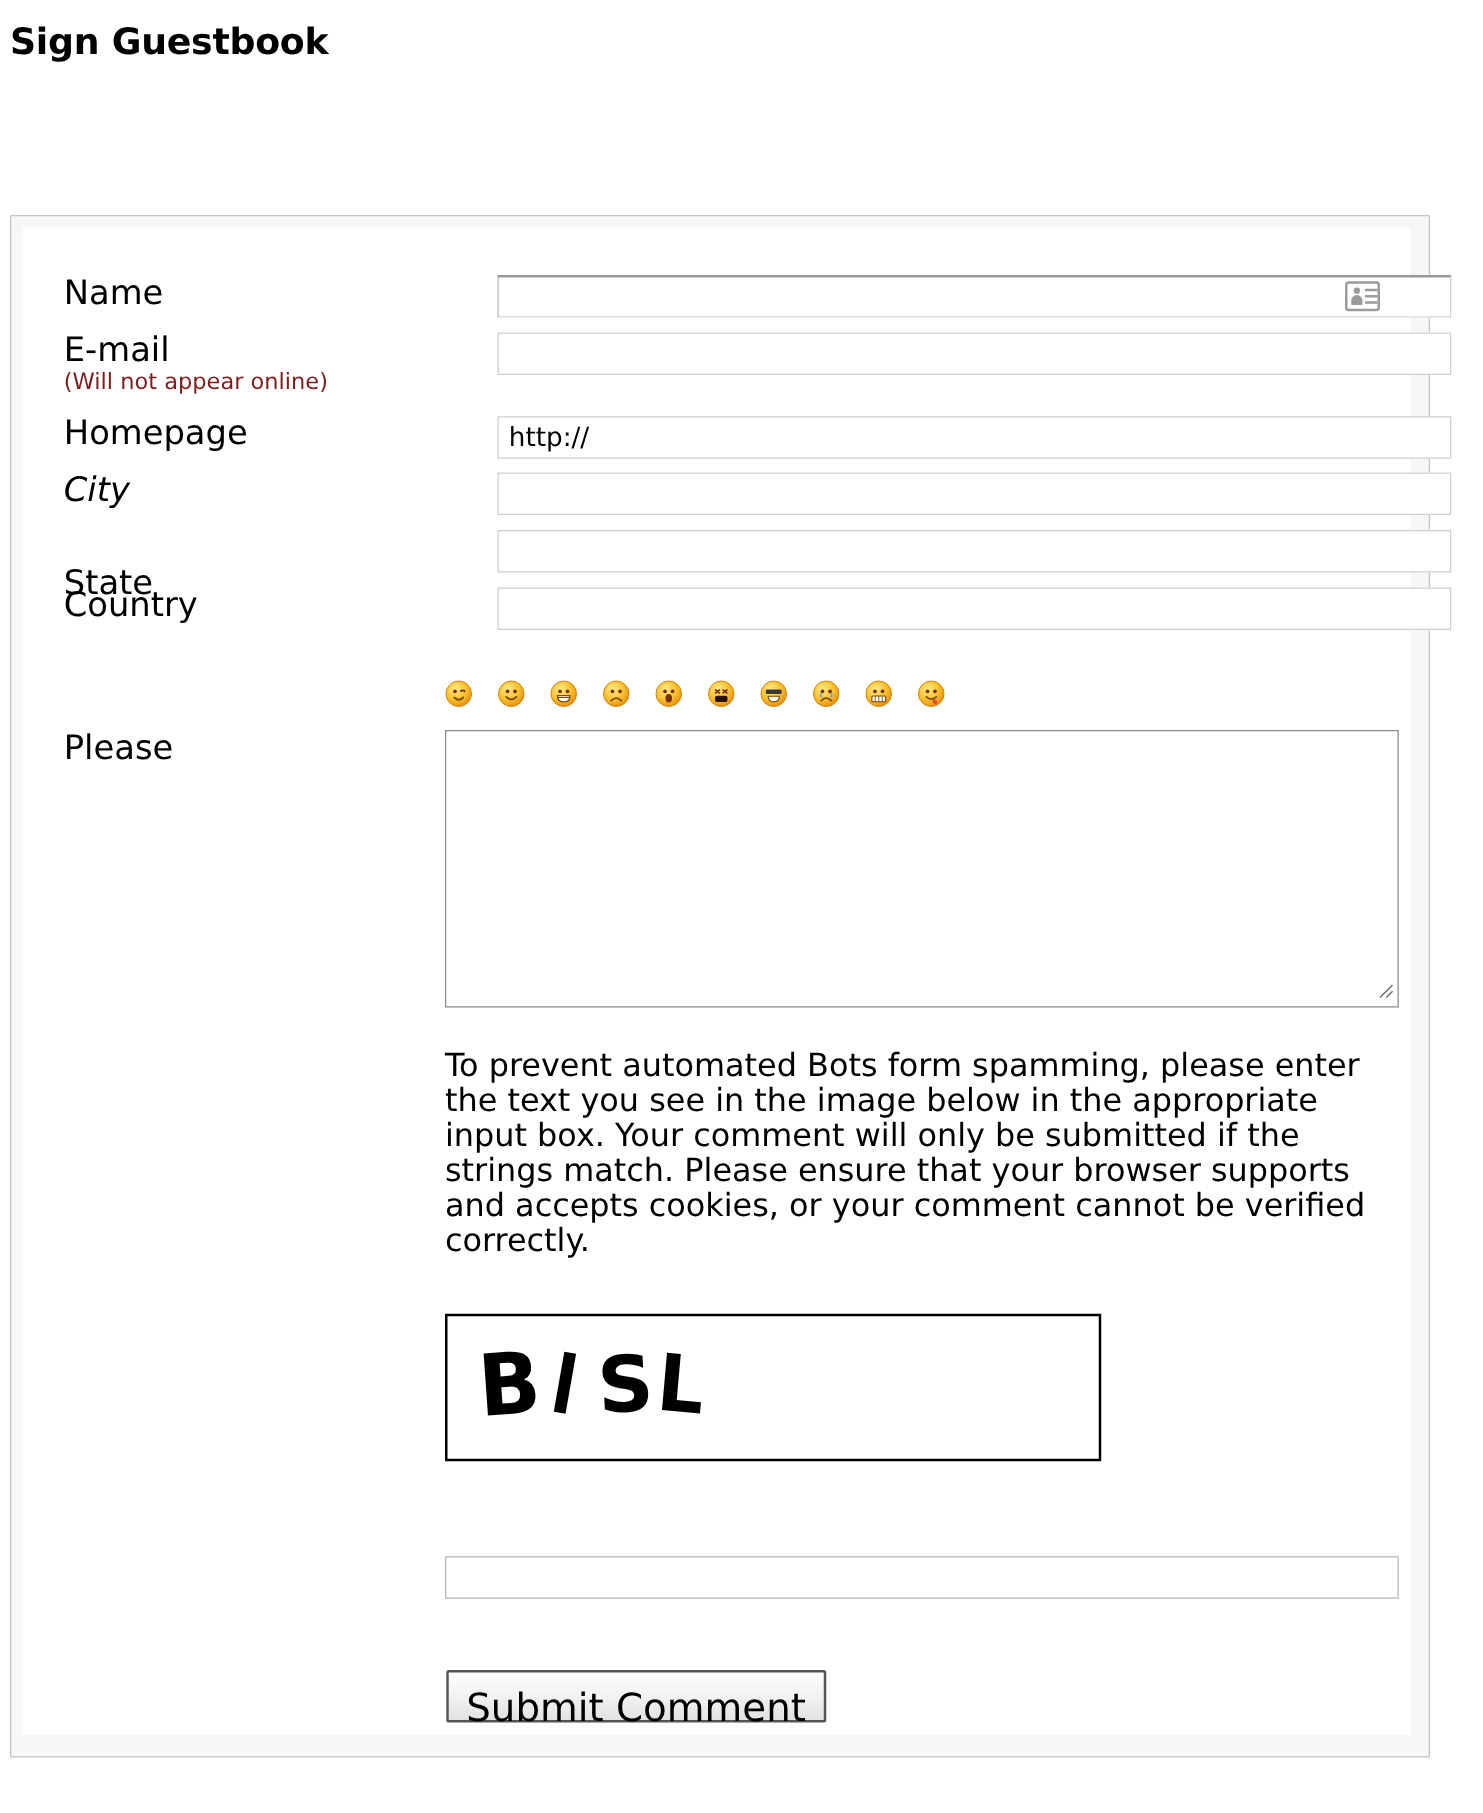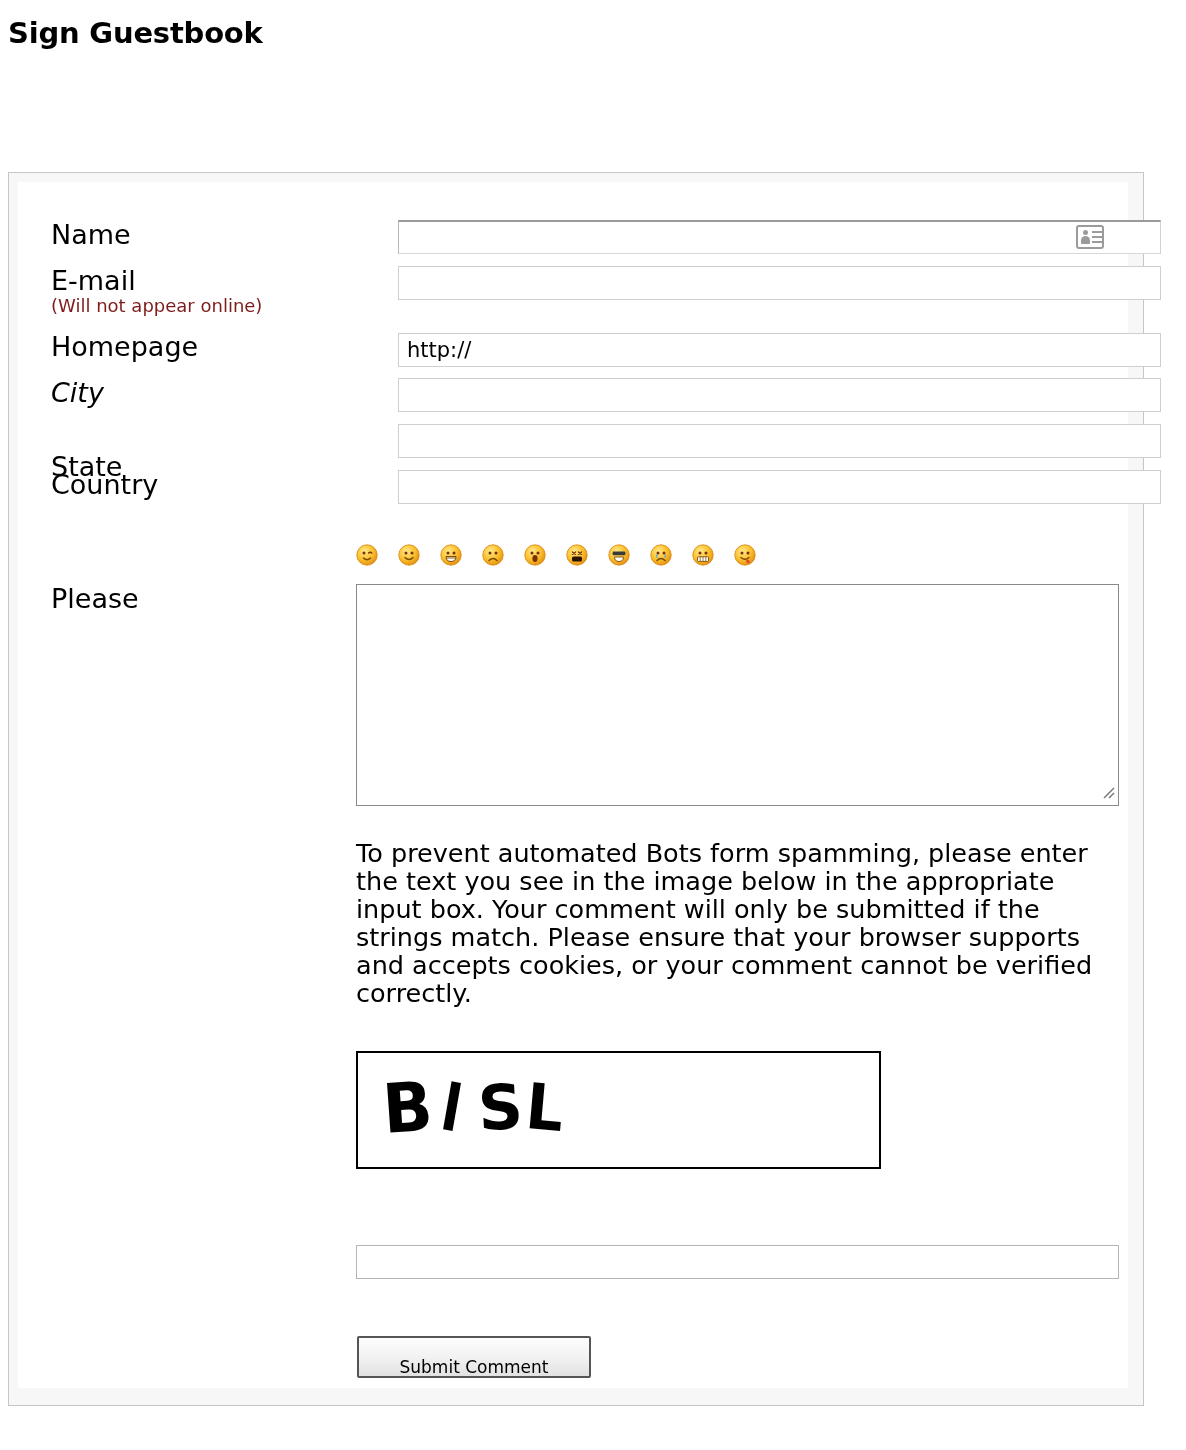--- a/index.html
+++ b/index.html
@@ -260,21 +260,21 @@
   .submit-button {
     position: absolute;
     left: 339px;
     top: 1154px;
     min-width: 234px;
     height: 42px;
     border: 2px solid #555555;
     border-radius: 2px;
     background: linear-gradient(to bottom, #fdfdfd 0%, #f2f2f2 50%, #e2e2e2 100%);
     font-family: "DejaVu Sans", "Liberation Sans", sans-serif;
-    font-size: 17px;
+    font-size: 31px;
     line-height: 26px;
     color: #000000;
     cursor: pointer;
     padding: 16px 14px;
   }
 </style>
 </head>
 <body>
 
 <div class="page">

